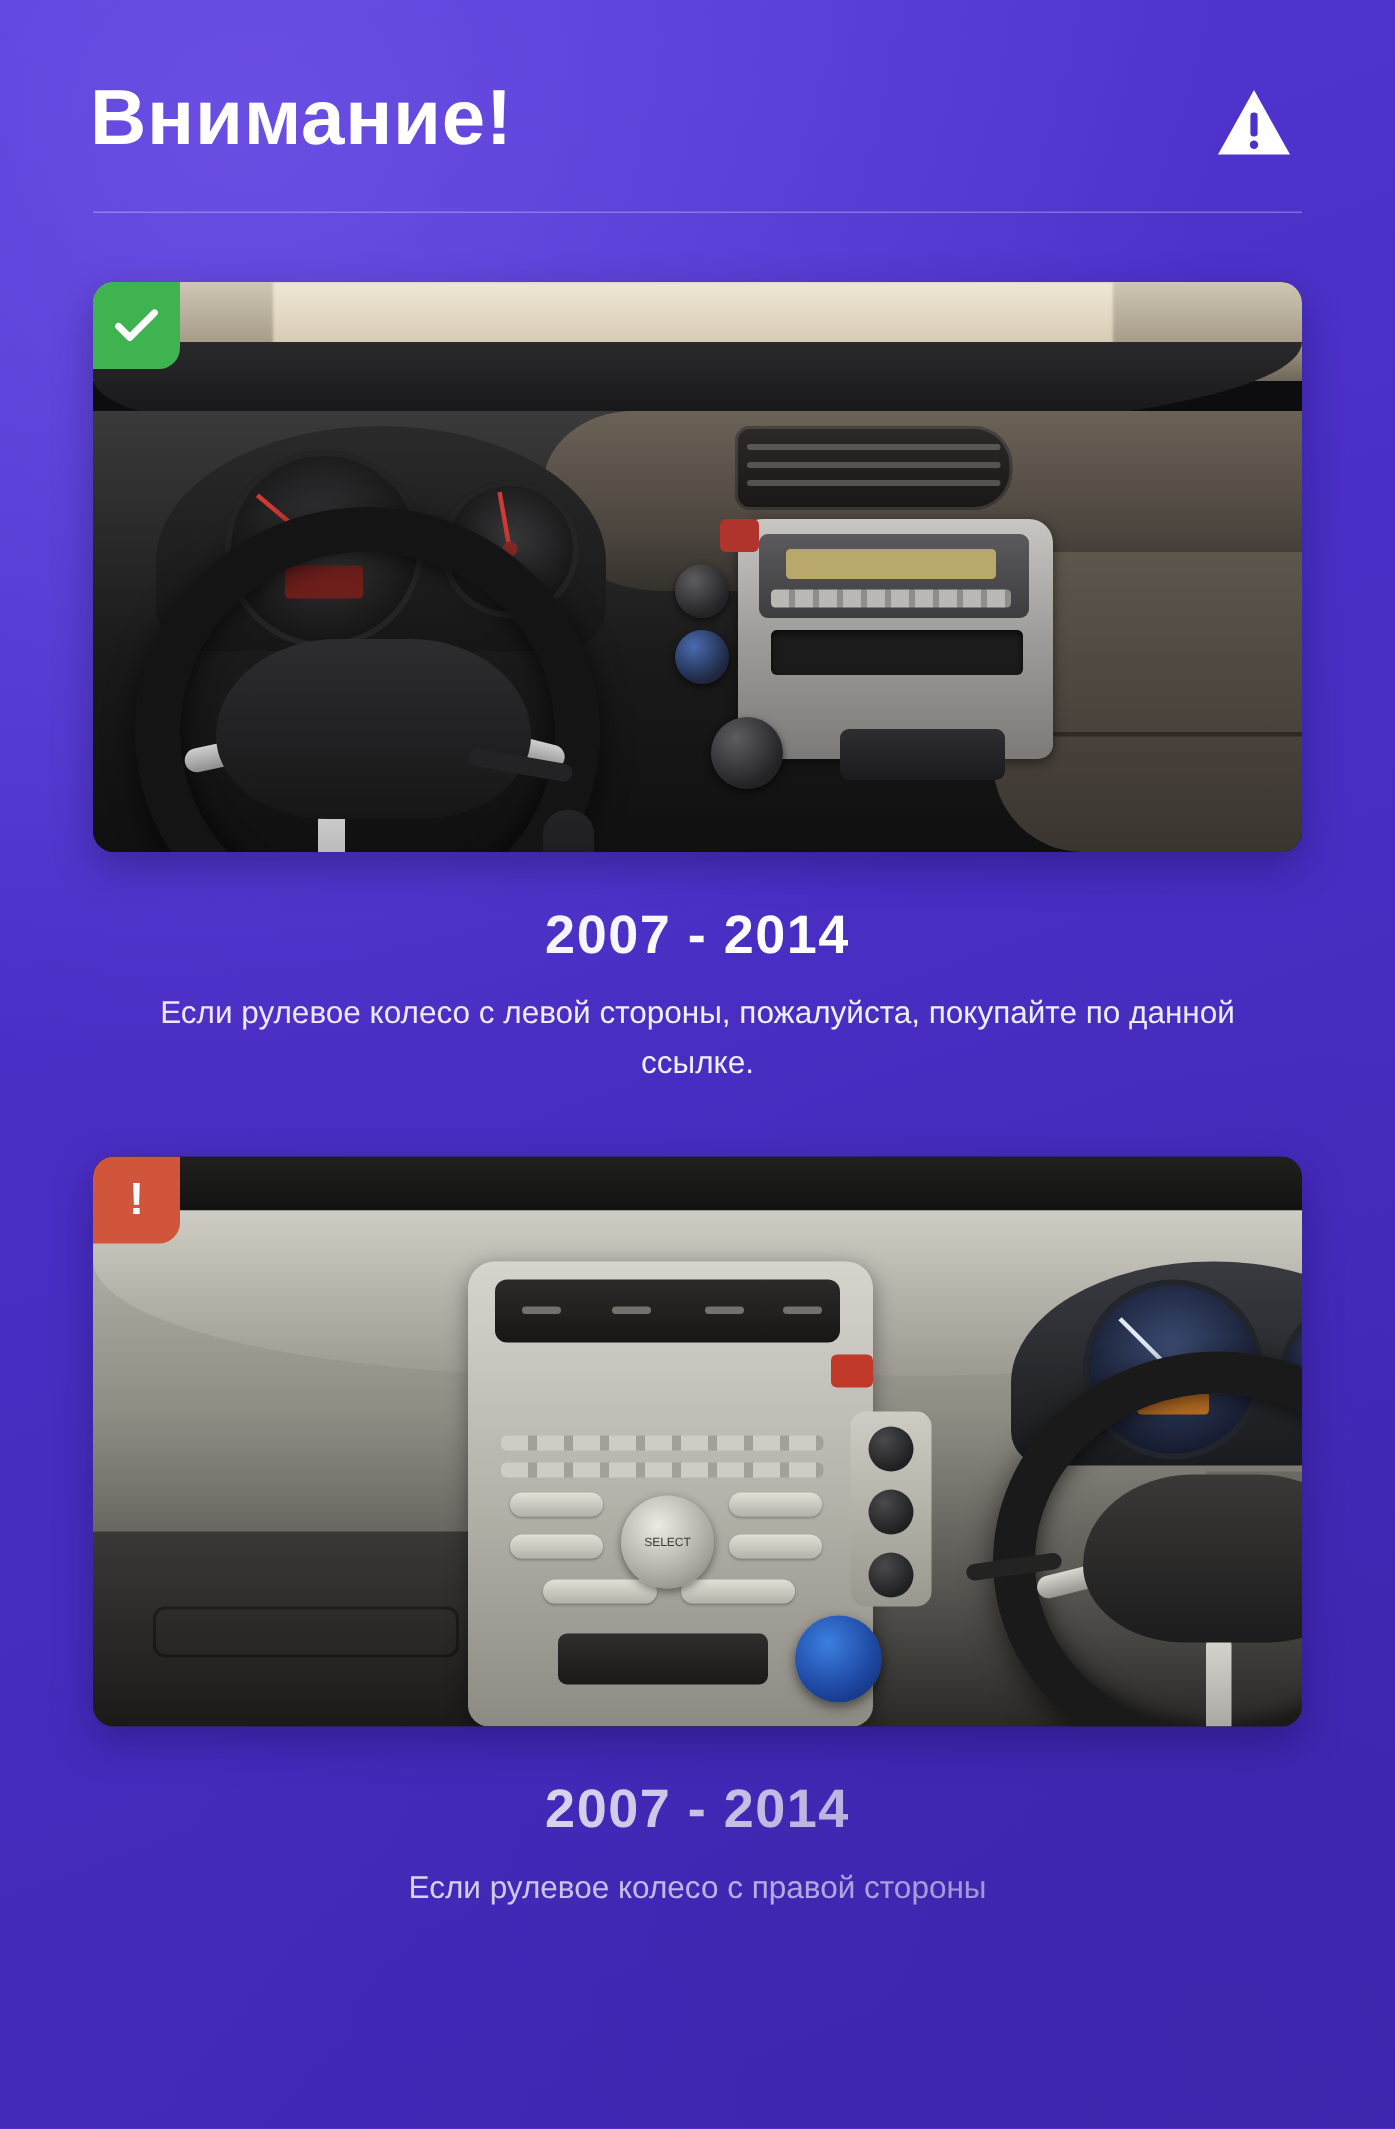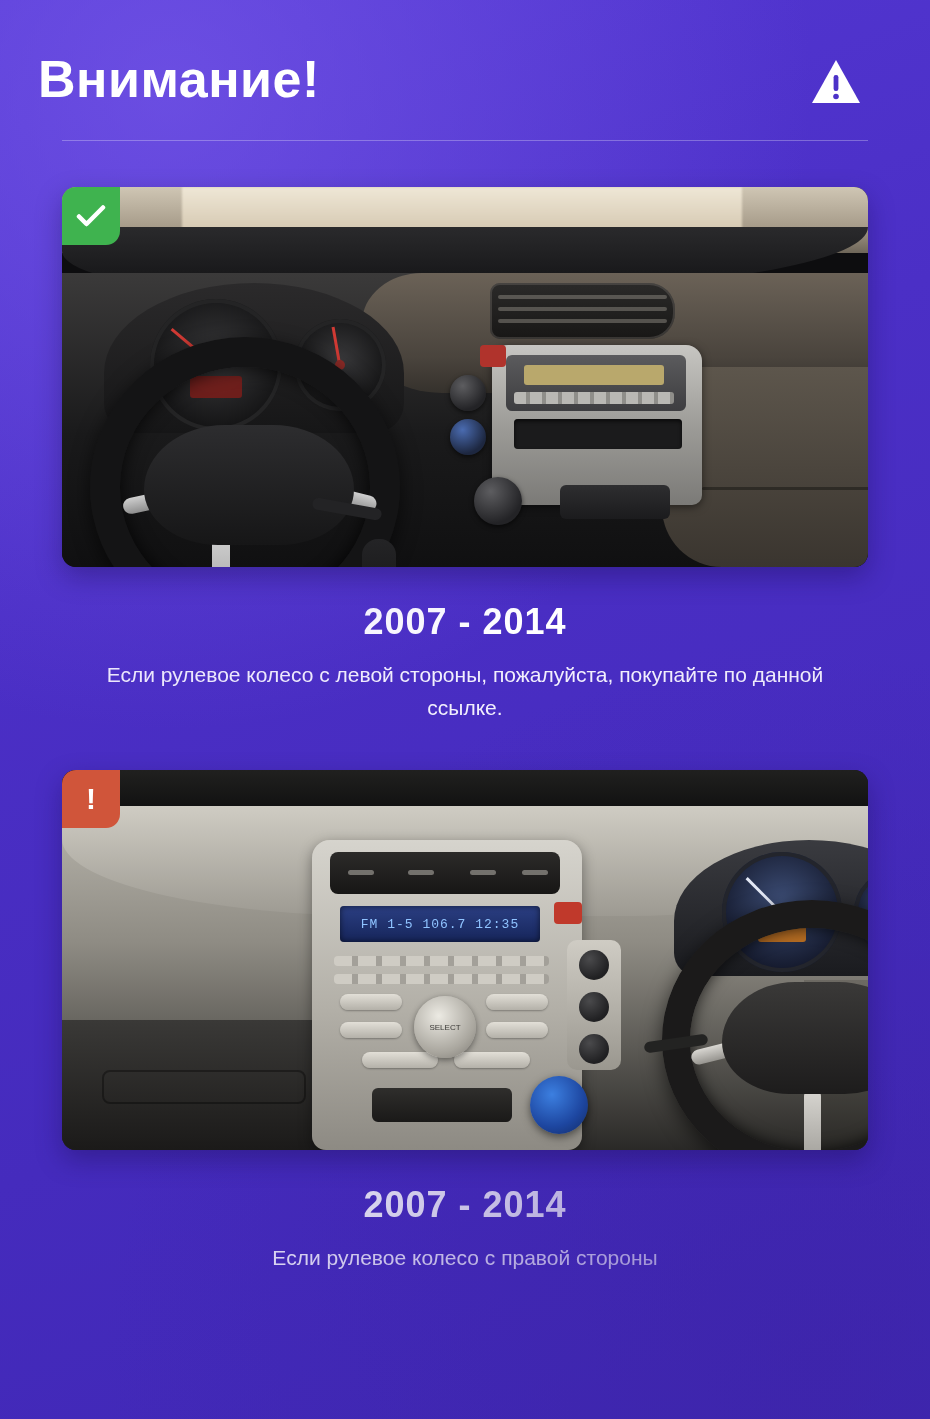--- a/index.html
+++ b/index.html
@@ -28,21 +28,21 @@
     inset: 0;
     background:
       radial-gradient(circle at 18% 6%, rgba(120, 90, 235, 0.65) 0%, rgba(120, 90, 235, 0) 42%),
       radial-gradient(circle at 88% 96%, rgba(60, 35, 165, 0.6) 0%, rgba(60, 35, 165, 0) 45%);
     pointer-events: none;
   }
 
   
   .header {
     position: relative;
-    padding: 52px 62px 0 38px;
+    padding: 52px 62px 0 60px;
     display: flex;
     align-items: flex-start;
     justify-content: space-between;
   }
   .header-title {
     color: #ffffff;
     font-size: 52px;
     font-weight: bold;
     letter-spacing: 0.5px;
     line-height: 1.05;
@@ -589,21 +589,20 @@
         <div class="rhd-door"></div>
 
         <div class="rhd-console"></div>
         <div class="rhd-vents">
           <i style="left:18px"></i>
             <i style="left:78px"></i>
             <i style="left:140px"></i>
             <i style="left:192px"></i>
         </div>
 
-        <div class="rhd-screen">FM 1-5   106.7   12:35</div>
 
         <div class="rhd-btnrow b1"></div>
         <div class="rhd-btnrow b2"></div>
         <div class="rhd-pill" style="left:278px; top:224px; width:62px;"></div>
         <div class="rhd-pill" style="left:278px; top:252px; width:62px;"></div>
         <div class="rhd-pill" style="left:424px; top:224px; width:62px;"></div>
         <div class="rhd-pill" style="left:424px; top:252px; width:62px;"></div>
         <div class="rhd-pill" style="left:300px; top:282px; width:76px;"></div>
         <div class="rhd-pill" style="left:392px; top:282px; width:76px;"></div>
         <div class="rhd-dial">

